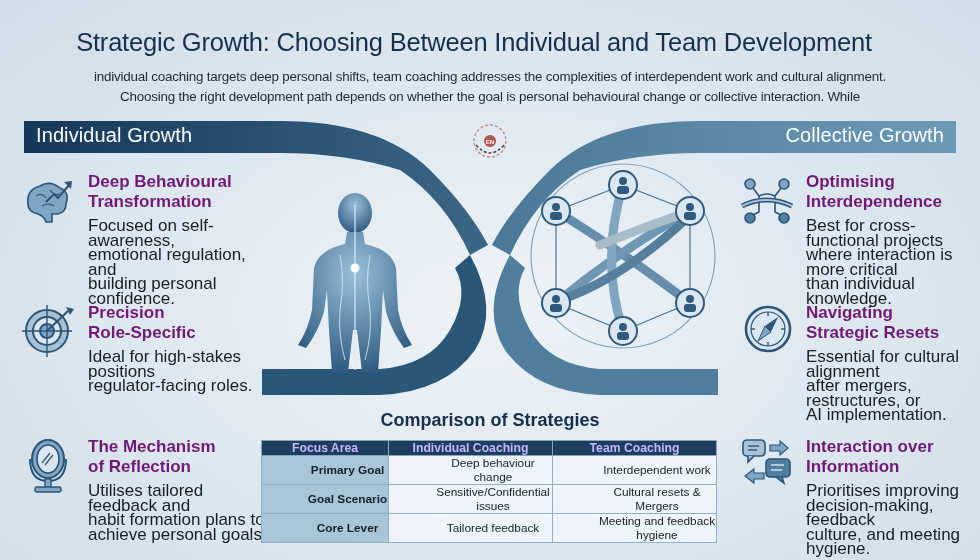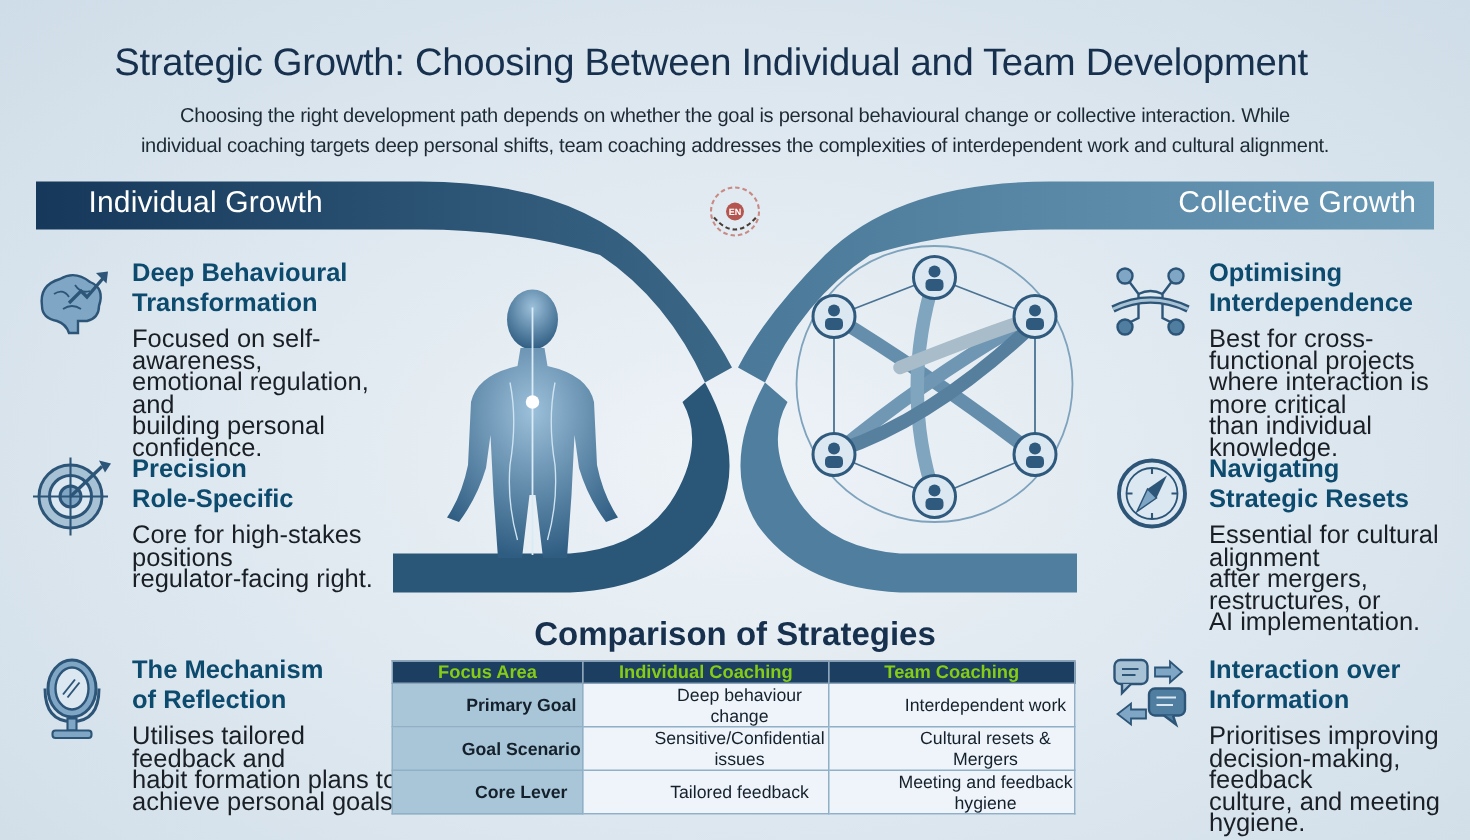--- a/index.html
+++ b/index.html
@@ -15,63 +15,63 @@
     font-size: 25.5px; color: #16304d; letter-spacing: -0.2px;
   }
   .subtitle {
     position: absolute; left: 40px; top: 67px; width: 900px; text-align: center;
     font-size: 13.4px; line-height: 20px; color: #1d2a36; letter-spacing: -0.2px;
   }
   .graphic { position: absolute; left: 0; top: 0; width: 980px; height: 560px; pointer-events: none; }
   .band-label {
     position: absolute; top: 124px; font-size: 20px; color: #ffffff; letter-spacing: 0.1px;
   }
-  .band-label.left { left: 36px; margin-left: 23px; }
+  .band-label.left { left: 36px; }
   .band-label.right { right: 36px; }
   .feature { position: absolute; width: 220px; }
   .feature .ficon { position: absolute; left: 0; top: 0; width: 58px; height: 58px; }
   .feature .ftitle {
     position: absolute; left: 66px; top: 0; width: 180px;
-    font-size: 17px; line-height: 20px; color: #0c4a6e; font-weight: bold;
+    font-size: 17px; line-height: 20px; color: #701a75; font-weight: bold;
   }
   .feature .fdesc {
     position: absolute; left: 66px; top: 47px; width: 180px;
     font-size: 17px; line-height: 14.5px; color: #1a1f25;
   }
   .feature.r .ficon { left: 0; }
   .logo {
     position: absolute; left: 471px; top: 121px; width: 38px; height: 40px;
   }
   .table-title {
     position: absolute; left: 258px; top: 410px; width: 464px; text-align: center;
-    font-size: 22px; font-weight: bold; color: #16304d;
+    font-size: 18px; font-weight: bold; color: #16304d;
   }
   table.cmp {
     position: absolute; left: 261px; top: 440px; width: 456px;
     border-collapse: collapse; font-size: 11.8px;
   }
   table.cmp th {
-    background: #1c3e60; color: #84cc16; font-weight: bold; height: 14px;
+    background: #1c3e60; color: #c4b5fd; font-weight: bold; height: 14px;
     border: 1px solid #8aa4ba; font-size: 12.2px;
   }
   table.cmp td {
     height: 27px; text-align: center; border: 1px solid #8fb0c6; color: #14202b;
     background: #eef4f9;
     padding-left: 45px;
   }
   table.cmp td.rowhead { background: #a9c6d8; font-weight: bold; width: 127px; }
   table.cmp td.c2 { width: 164px; }
 </style>
 </head>
 <body>
 
 <div class="title">Strategic Growth: Choosing Between Individual and Team Development</div>
 <div class="subtitle">
+  <div>individual coaching targets deep personal shifts, team coaching addresses the complexities of interdependent work and cultural alignment.</div>
   <div>Choosing the right development path depends on whether the goal is personal behavioural change or collective interaction. While</div>
-  <div>individual coaching targets deep personal shifts, team coaching addresses the complexities of interdependent work and cultural alignment.</div>
 </div>
 
 <svg class="graphic" viewBox="0 0 980 560" xmlns="http://www.w3.org/2000/svg">
   <defs>
     <linearGradient id="gL" x1="0" y1="0" x2="1" y2="0">
       <stop offset="0" stop-color="#16385a"></stop>
       <stop offset="1" stop-color="#3b6787"></stop>
     </linearGradient>
     <linearGradient id="gR" x1="0" y1="0" x2="1" y2="0">
       <stop offset="0" stop-color="#4a7898"></stop>
@@ -181,22 +181,22 @@
     <line x1="25" y1="2" x2="25" y2="54" stroke="#2d5578" stroke-width="1.4"></line>
     <line x1="0" y1="28" x2="50" y2="28" stroke="#2d5578" stroke-width="1.4"></line>
     <line x1="25" y1="28" x2="46" y2="8" stroke="#2d5578" stroke-width="2.2"></line>
     <path d="M44 4 L52 6 L48 12 Z" fill="#2d5578"></path>
   </svg>
   <div class="ftitle">
     <div>Precision</div>
     <div>Role-Specific</div>
   </div>
   <div class="fdesc">
-    <div>Core for high-stakes positions</div>
-    <div>regulator-facing right.</div>
+    <div>Ideal for high-stakes positions</div>
+    <div>regulator-facing roles.</div>
   </div>
 </div>
 
 <div class="feature" style="left:22px; top:437px;">
   <svg class="ficon" viewBox="0 0 58 58">
     <ellipse cx="26" cy="22" rx="16" ry="19" fill="#7fa6c4" stroke="#2d5578" stroke-width="2"></ellipse>
     <ellipse cx="26" cy="22" rx="11" ry="14" fill="#dce8f1" stroke="#2d5578" stroke-width="1.6"></ellipse>
     <line x1="20" y1="26" x2="28" y2="16" stroke="#2d5578" stroke-width="1.3"></line>
     <line x1="23" y1="28" x2="31" y2="18" stroke="#2d5578" stroke-width="1.3"></line>
     <path d="M8 22 Q8 44 26 44 Q44 44 44 22" fill="none" stroke="#2d5578" stroke-width="2"></path>

